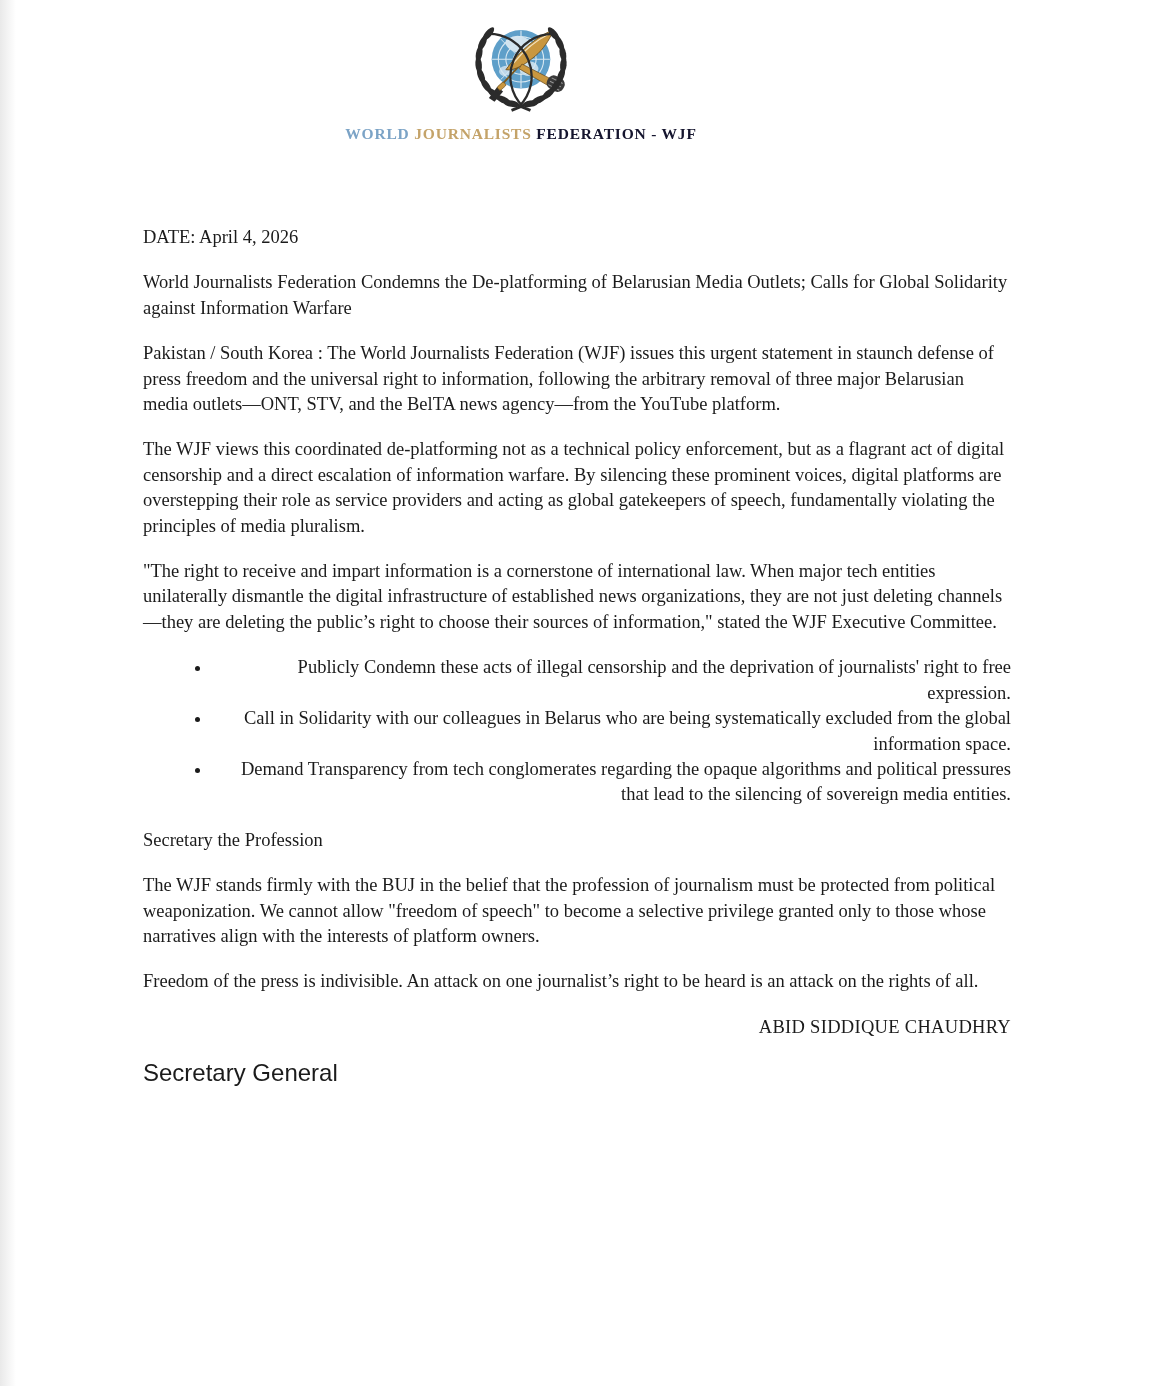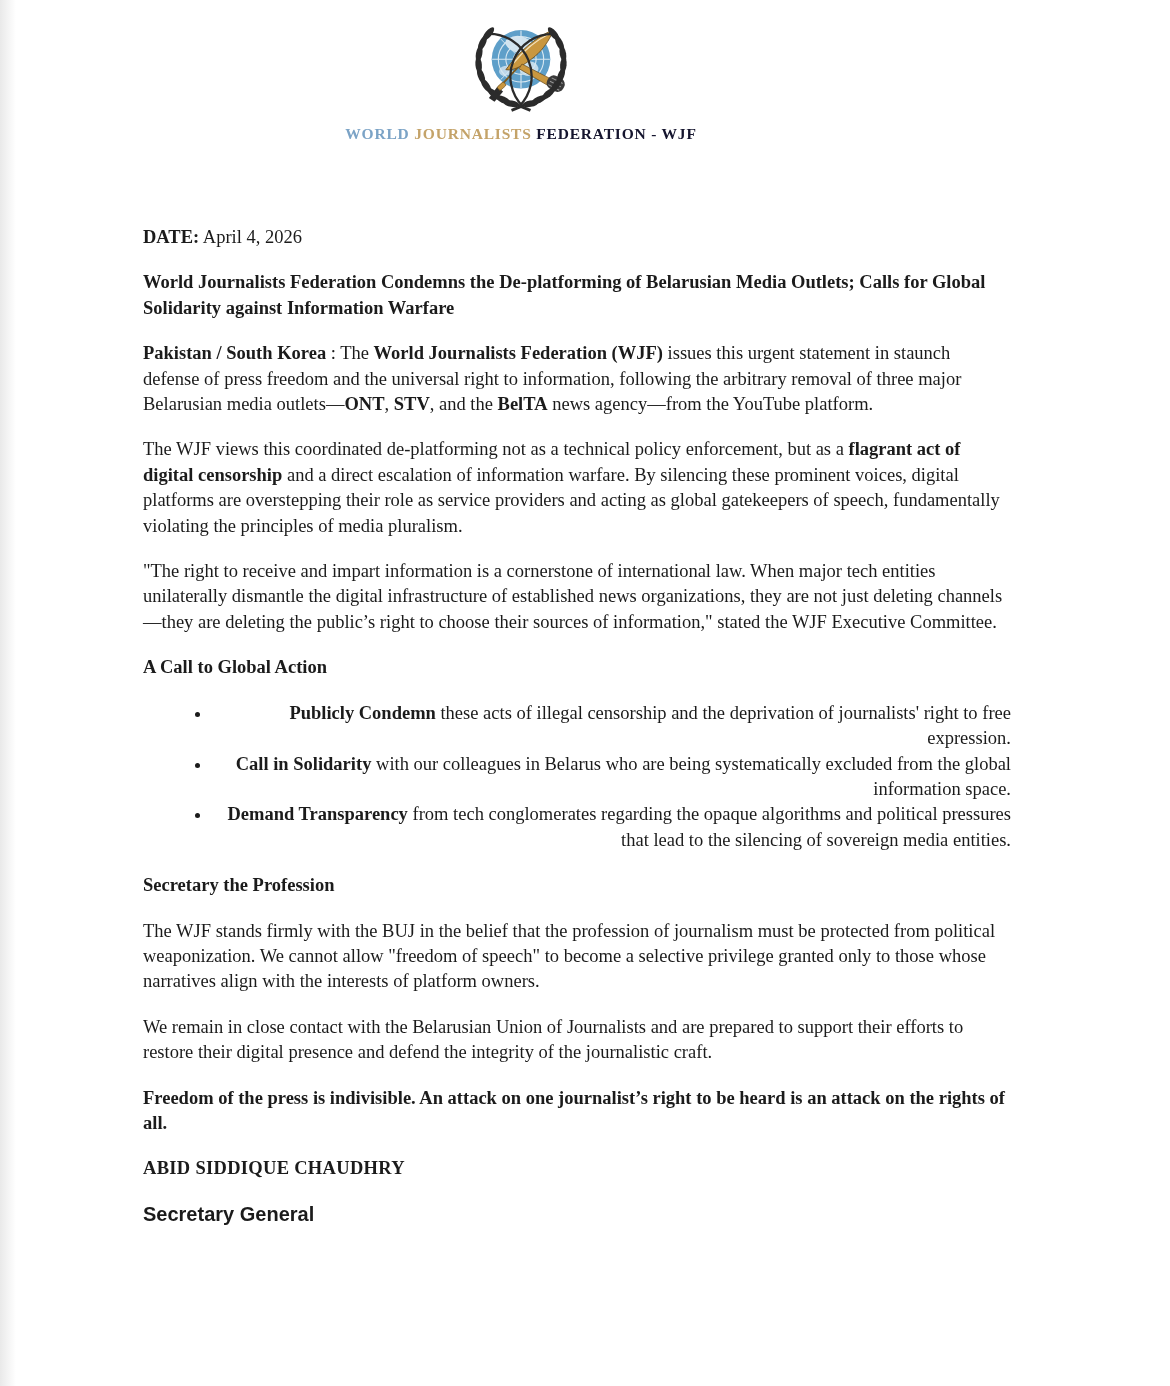--- a/index.html
+++ b/index.html
@@ -44,28 +44,28 @@
   .doc-content p { margin: 0 0 20px 0; }
   .doc-content p.title { font-weight: bold; }
   .doc-content p.heading { font-weight: bold; }
   .doc-content ul {
     margin: 0 0 20px 0;
     padding-left: 69px;
     list-style: disc outside;
     text-align: right;
   }
   .doc-content li { margin: 0; padding-left: 2px; }
-  .doc-content p.signature-name { font-weight: bold; letter-spacing: 0.3px; }
+  .doc-content p.signature-name { font-weight: bold; letter-spacing: 0.3px; text-align: right; }
   .doc-content p.signature-title {
     font-family: "Liberation Sans", "DejaVu Sans", sans-serif;
     font-weight: bold;
-    font-size: 20px;
+    font-size: 24px;
     margin-top: 0;
   }
-  b { font-weight: bold; }
+  b { font-weight: normal; }
 </style>
 </head>
 <body>
 
 <div class="page">
   <div class="scan-edge"></div>
 
   <div class="doc-header">
     <div class="logo-wrap">
       <svg class="logo-svg" viewBox="0 0 120 110" xmlns="http://www.w3.org/2000/svg">
@@ -141,26 +141,24 @@
       <span class="f">FEDERATION - WJF</span>
     </div>
   </div>
 
   <div class="doc-content">
       <p class="dateline"><b>DATE:</b><span> April 4, 2026</span></p>
       <p class="title"><b>World Journalists Federation Condemns the De-platforming of Belarusian Media Outlets; Calls for Global Solidarity against Information Warfare</b></p>
       <p class="paragraph"><b>Pakistan / South Korea</b><span> : The </span><b>World Journalists Federation (WJF)</b><span> issues this urgent statement in staunch defense of press freedom and the universal right to information, following the arbitrary removal of three major Belarusian media outlets—</span><b>ONT</b><span>, </span><b>STV</b><span>, and the </span><b>BelTA</b><span> news agency—from the YouTube platform.</span></p>
       <p class="paragraph"><span>The WJF views this coordinated de-platforming not as a technical policy enforcement, but as a </span><b>flagrant act of digital censorship</b><span> and a direct escalation of information warfare. By silencing these prominent voices, digital platforms are overstepping their role as service providers and acting as global gatekeepers of speech, fundamentally violating the principles of media pluralism.</span></p>
       <p class="paragraph"><span>"The right to receive and impart information is a cornerstone of international law. When major tech entities unilaterally dismantle the digital infrastructure of established news organizations, they are not just deleting channels—they are deleting the public’s right to choose their sources of information," stated the WJF Executive Committee.</span></p>
-      <p class="heading"><b>A Call to Global Action</b></p>
       <ul>
         <li><b>Publicly Condemn</b><span> these acts of illegal censorship and the deprivation of journalists' right to free expression.</span></li>
         <li><b>Call in Solidarity</b><span> with our colleagues in Belarus who are being systematically excluded from the global information space.</span></li>
         <li><b>Demand Transparency</b><span> from tech conglomerates regarding the opaque algorithms and political pressures that lead to the silencing of sovereign media entities.</span></li>
       </ul>
       <p class="heading"><b>Secretary the Profession</b></p>
       <p class="paragraph"><span>The WJF stands firmly with the BUJ in the belief that the profession of journalism must be protected from political weaponization. We cannot allow "freedom of speech" to become a selective privilege granted only to those whose narratives align with the interests of platform owners.</span></p>
-      <p class="paragraph"><span>We remain in close contact with the Belarusian Union of Journalists and are prepared to support their efforts to restore their digital presence and defend the integrity of the journalistic craft.</span></p>
       <p class="paragraph"><b>Freedom of the press is indivisible. An attack on one journalist’s right to be heard is an attack on the rights of all.</b></p>
       <p class="signature-name"><b>ABID SIDDIQUE CHAUDHRY</b></p>
       <p class="signature-title"><b>Secretary General</b></p>
     </div>
 </div>
 
 </body></html>

